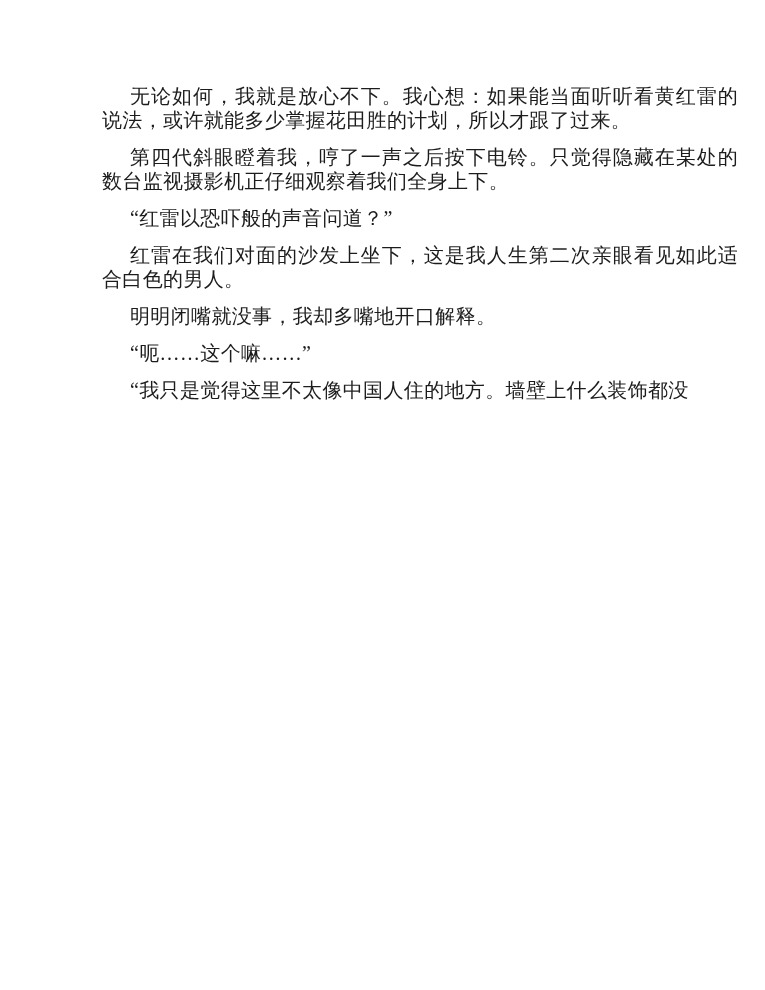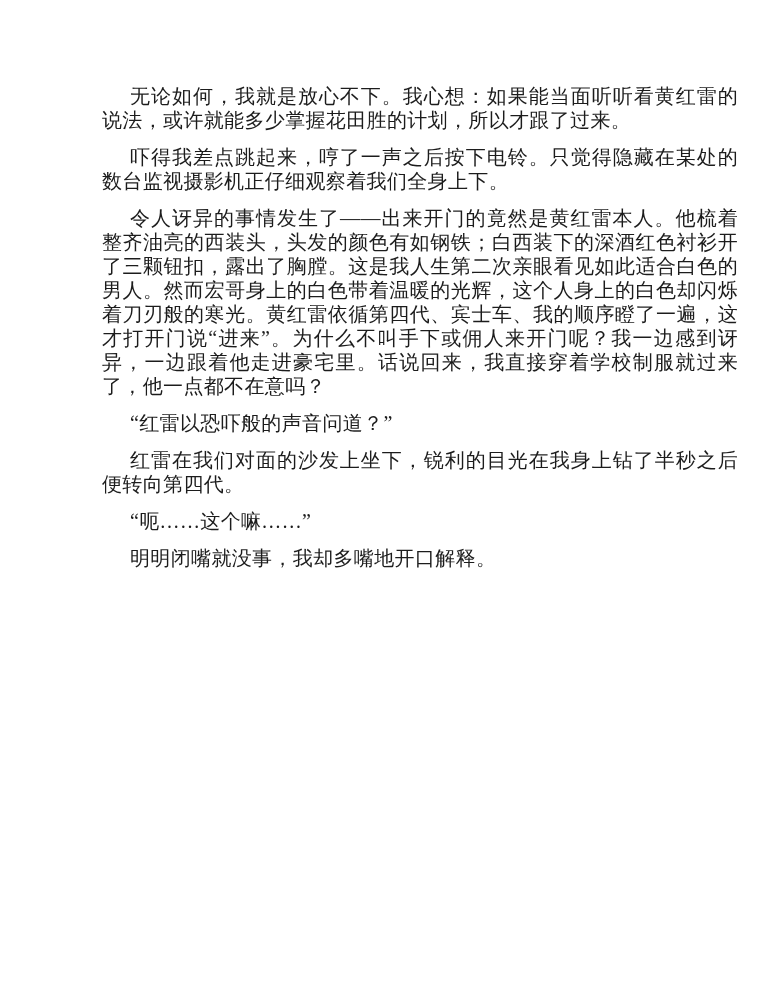--- a/index.html
+++ b/index.html
@@ -35,20 +35,20 @@
   .content p:last-child {
     margin-bottom: 0;
   }
 </style>
 </head>
 <body>
 
 <div class="page">
   <div class="content">
     <p>无论如何，我就是放心不下。我心想：如果能当面听听看黄红雷的说法，或许就能多少掌握花田胜的计划，所以才跟了过来。</p>
-    <p>吓得我差点跳起来，哼了一声之后按下电铃。只觉得隐藏在某处的数台监视摄影机正仔细观察着我们全身上下。</p>
-    <p>令人讶异的事情发生了——出来开门的竟然是黄红雷本人。他梳着整齐油亮的西装头，头发的颜色有如钢铁；白西装下的深酒红色衬衫开了三颗钮扣，露出了胸膛。这是我人生第二次亲眼看见如此适合白色的男人。然而宏哥身上的白色带着温暖的光辉，这个人身上的白色却闪烁着刀刃般的寒光。黄红雷依循第四代、宾士车、我的顺序瞪了一遍，这才打开门说“进来”。为什么不叫手下或佣人来开门呢？我一边感到讶异，一边跟着他走进豪宅里。话说回来，我直接穿着学校制服就过来了，他一点都不在意吗？</p>
+    <p>第四代斜眼瞪着我，哼了一声之后按下电铃。只觉得隐藏在某处的数台监视摄影机正仔细观察着我们全身上下。</p>
     <p>“红雷以恐吓般的声音问道？”</p>
-    <p>红雷在我们对面的沙发上坐下，锐利的目光在我身上钻了半秒之后便转向第四代。</p>
+    <p>红雷在我们对面的沙发上坐下，这是我人生第二次亲眼看见如此适合白色的男人。</p>
+    <p>明明闭嘴就没事，我却多嘴地开口解释。</p>
     <p>“呃……这个嘛……”</p>
-    <p>明明闭嘴就没事，我却多嘴地开口解释。</p>
+    <p>“我只是觉得这里不太像中国人住的地方。墙壁上什么装饰都没</p>
   </div>
 </div>
 
 </body></html>

